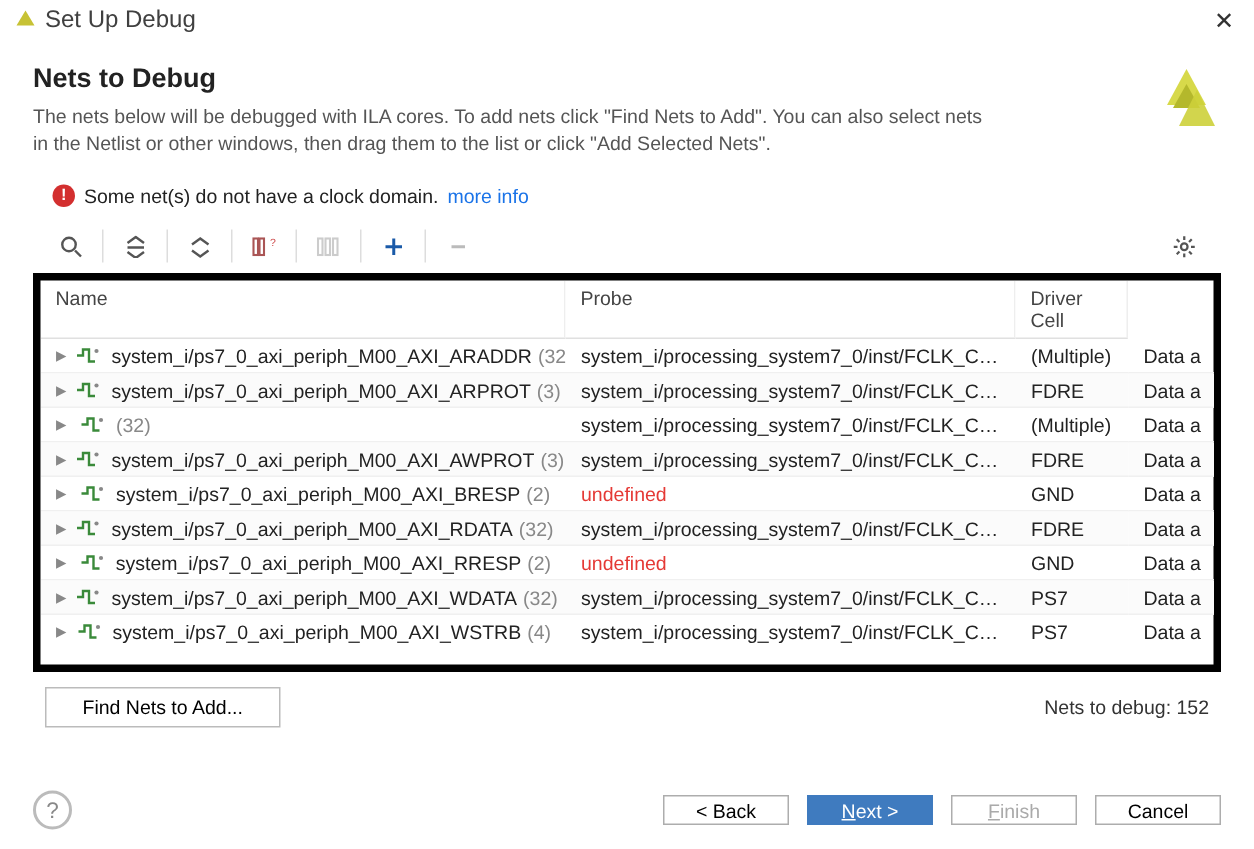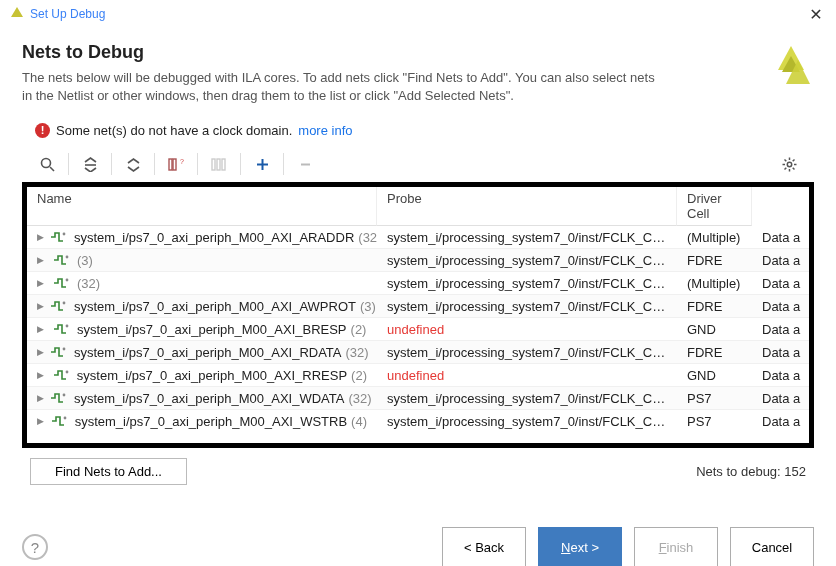--- a/index.html
+++ b/index.html
@@ -1,19 +1,19 @@
 <!DOCTYPE html>
 <html><head>
 <meta charset="utf-8">
 <style>
   * { box-sizing: border-box; }
   html, body { margin: 0; padding: 0; font-family: "Segoe UI", Arial, sans-serif; font-size: 13px; color: #222; background: #fff; width: 836px; height: 566px; overflow: hidden; }
   .window { width: 836px; height: 566px; display: flex; flex-direction: column; }
   .titlebar { display: flex; align-items: center; padding: 6px 10px; height: 28px; }
-  .titlebar .title { margin-left: 6px; flex: 1; font-size: 12px; color: #3b82f6; }
+  .titlebar .title { margin-left: 6px; flex: 1; font-size: 16px; color: #404040; }
   .titlebar .close { font-size: 16px; color: #333; cursor: pointer; width: 20px; text-align: center; }
   .header { position: relative; padding: 14px 22px 12px 22px; }
   .header h1 { margin: 0 0 6px 0; font-size: 18px; font-weight: 600; color: #222; }
   .header p { margin: 0; font-size: 13px; color: #555; line-height: 1.4; max-width: 640px; }
   .logo { position: absolute; right: 22px; top: 14px; }
   .warning-row { display: flex; align-items: center; gap: 6px; padding: 6px 30px 8px 35px; font-size: 13px; }
   .warning-icon { width: 15px; height: 15px; border-radius: 50%; background: #d32f2f; color: #fff; font-weight: bold; display: inline-flex; align-items: center; justify-content: center; font-size: 11px; line-height: 1; }
   .more-info { color: #1a73e8; cursor: pointer; }
   .toolbar-rule { height: 1px; background: #ddd; margin: 0 30px; }
   .toolbar { display: flex; align-items: center; padding: 4px 30px; gap: 0; }
@@ -33,21 +33,21 @@
   .net-icon { display: inline-flex; align-items: center; margin-right: 4px; }
   .net-count { color: #888; }
   .undef { color: #e53935; }
   .footer-row { display: flex; align-items: center; padding: 10px 30px; }
   .find-btn { border: 1px solid #bbb; background: #fff; padding: 5px 24px; font-size: 13px; cursor: pointer; }
   .footer-row .spacer { flex: 1; }
   .count-text { font-size: 13px; color: #333; }
   .bottom-bar { display: flex; align-items: center; padding: 32px 22px 14px 22px; }
   .help { width: 26px; height: 26px; border: 2px solid #bbb; border-radius: 50%; display: inline-flex; align-items: center; justify-content: center; color: #888; font-size: 15px; cursor: pointer; }
   .btn-row { margin-left: auto; display: flex; gap: 12px; }
-  .btn { min-width: 84px; height: 40px; border: 1px solid #adadad; background: #fff; font-size: 13px; cursor: pointer; display: inline-flex; align-items: center; justify-content: center; }
+  .btn { min-width: 84px; height: 20px; border: 1px solid #adadad; background: #fff; font-size: 13px; cursor: pointer; display: inline-flex; align-items: center; justify-content: center; }
   .btn.primary { background: #3f7bbf; color: #fff; border-color: #3f7bbf; }
   .btn.disabled { color: #aaa; cursor: default; }
   .btn .ul { text-decoration: underline; }
 </style>
 </head>
 <body>
 
 <div class="window">
   <div class="titlebar">
     <span>
@@ -173,20 +173,21 @@
         </div>
         <div class="tr">
           <div class="td name">
             <span class="chev">▶</span>
             <span class="net-icon">
               <svg width="16" height="12" viewBox="0 0 16 12">
                 <path d="M1 6 H5 V2 H9 V10 H13" fill="none" stroke="#3a8a3a" stroke-width="1.6"></path>
                 <circle cx="14" cy="3" r="1.4" fill="#888"></circle>
               </svg>
             </span>
+            <span>system_i/ps7_0_axi_periph_M00_AXI_ARPROT</span> 
             <span class="net-count">(3)</span>
           </div>
           <div class="td">system_i/processing_system7_0/inst/FCLK_CLK0</div>
           <div class="td">FDRE</div>
           <div class="td">Data a</div>
         </div>
         <div class="tr">
           <div class="td name">
             <span class="chev">▶</span>
             <span class="net-icon">

